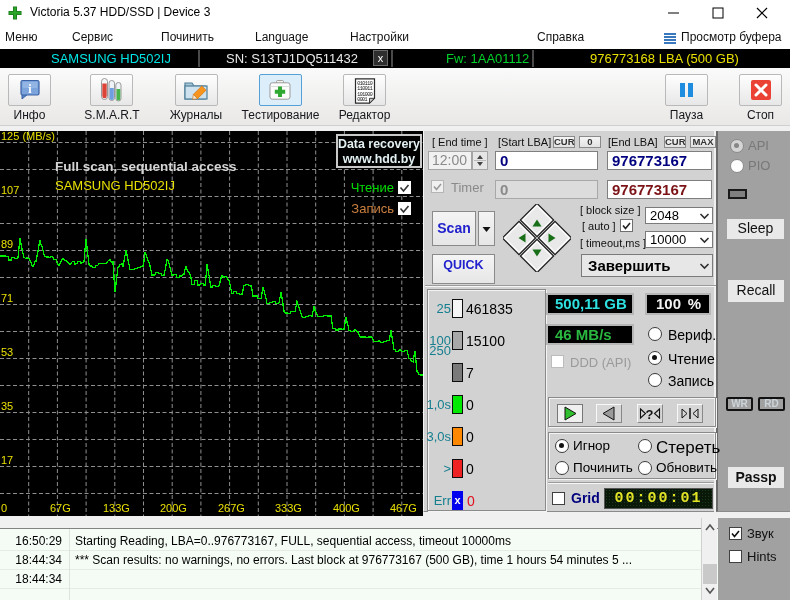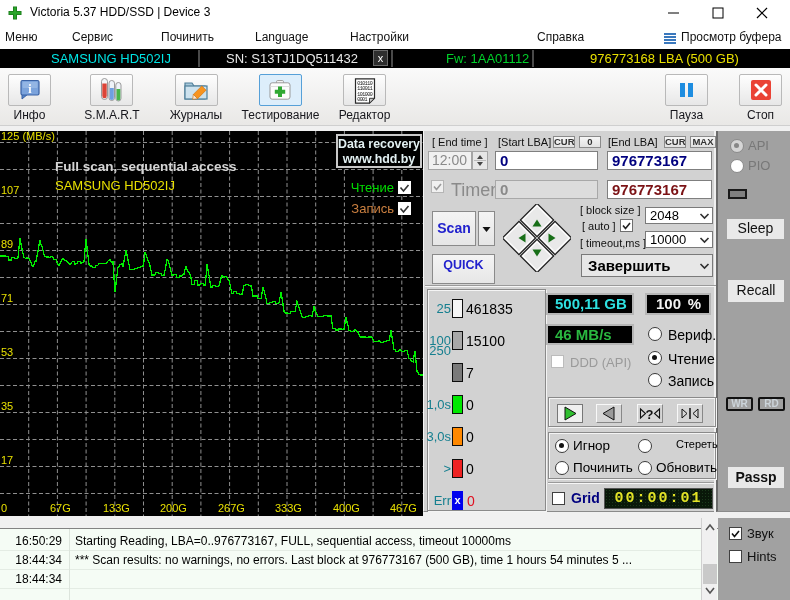--- a/index.html
+++ b/index.html
@@ -250,21 +250,21 @@
     </svg>
   </div>
   <div class="inp" style="left:495px;top:151px;width:103px;color:#00007f;">0</div>
   <div class="inp" style="left:607px;top:151px;width:105px;color:#00007f;">976773167</div>
 
   <div class="cb" style="left:431px;top:180px;background:#f0f0f0;border-color:#b5b5b5;">
     <svg width="11" height="11" viewBox="0 0 11 11">
         <path d="M2 5.5 l2.5 3 l4.5 -5.5" stroke="#9a9a9a" stroke-width="1.6" fill="none"></path>
       </svg>
   </div>
-  <div class="abs" style="left:451px;top:180px;font-size:18px;color:#8a8a8a;text-align:right;">Timer</div>
+  <div class="abs" style="left:451px;top:180px;font-size:13px;color:#8a8a8a;text-align:right;">Timer</div>
   <div class="inp" style="left:495px;top:180px;width:103px;background:#dcdcdc;border-color:#a8a8a8;color:#8a8a8a;">0</div>
   <div class="inp" style="left:607px;top:180px;width:105px;color:#7b1215;">976773167</div>
 
   <div class="btn" style="left:432px;top:211px;width:44px;height:35px;font-size:14px;font-weight:bold;color:#2121cd;line-height:33px;">Scan</div>
   <div class="btn" style="left:478px;top:211px;width:17px;height:35px;">
     <svg width="15" height="33" viewBox="0 0 15 33">
         <path d="M3.5 15 h8 l-4 5 z" fill="#111"></path>
       </svg>
   </div>
 
@@ -370,21 +370,21 @@
       <path d="M20 4 l-5 4.5 l5 4.5 z" fill="none" stroke="#111"></path>
     </svg>
   </div>
 
   <div class="abs bevel" style="left:548px;top:432px;width:168px;height:47px;"></div>
   <div class="radio" style="left:555px;top:439px;">
       <div class="dot"></div>
     </div>
   <div class="abs" style="left:573px;top:438px;font-size:13.5px;">Игнор</div>
   <div class="radio" style="left:638px;top:439px;"></div>
-  <div class="abs" style="left:676px;top:438px;font-size:11px;">Стереть</div>
+  <div class="abs" style="left:656px;top:438px;font-size:17px;">Стереть</div>
   <div class="radio" style="left:555px;top:461px;"></div>
   <div class="abs" style="left:573px;top:460px;font-size:13.5px;">Починить</div>
   <div class="radio" style="left:638px;top:461px;"></div>
   <div class="abs" style="left:656px;top:460px;font-size:13.5px;">Обновить</div>
   <div class="abs" style="left:548px;top:482px;width:166px;height:2px;border-top:1px solid #9a9a9a;border-bottom:1px solid #f6f6f6;"></div>
 
   <div class="cb" style="left:552px;top:492px;border-color:#404040;"></div>
   <div class="abs" style="left:571px;top:490px;font-size:14px;font-weight:bold;color:#00007f;">Grid</div>
   <div class="abs" style="left:604px;top:488px;width:109px;height:21px;background:#091809;border:1px solid #555;color:#ecec28;font-family:'Liberation Mono',monospace;font-weight:bold;font-size:15px;text-align:center;line-height:19px;letter-spacing:2px;background-image:radial-gradient(#1c3a1c 0.8px, transparent 0.9px);background-size:3px 3px;">00:00:01<div style="position:absolute;left:0;top:0;right:0;bottom:0;background-image:radial-gradient(circle, rgba(9,24,9,0) 0 0.7px, rgba(9,24,9,0.55) 0.8px);background-size:2px 2px;"></div></div>
 

